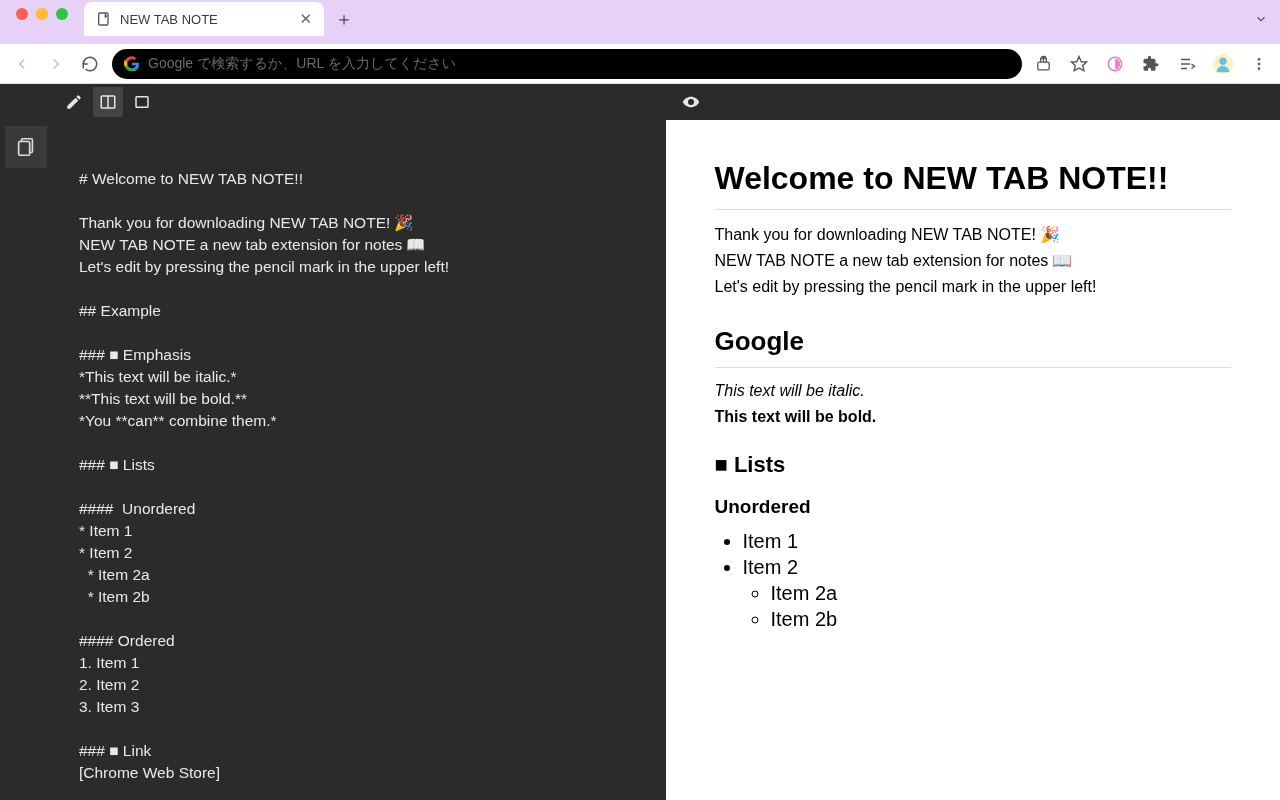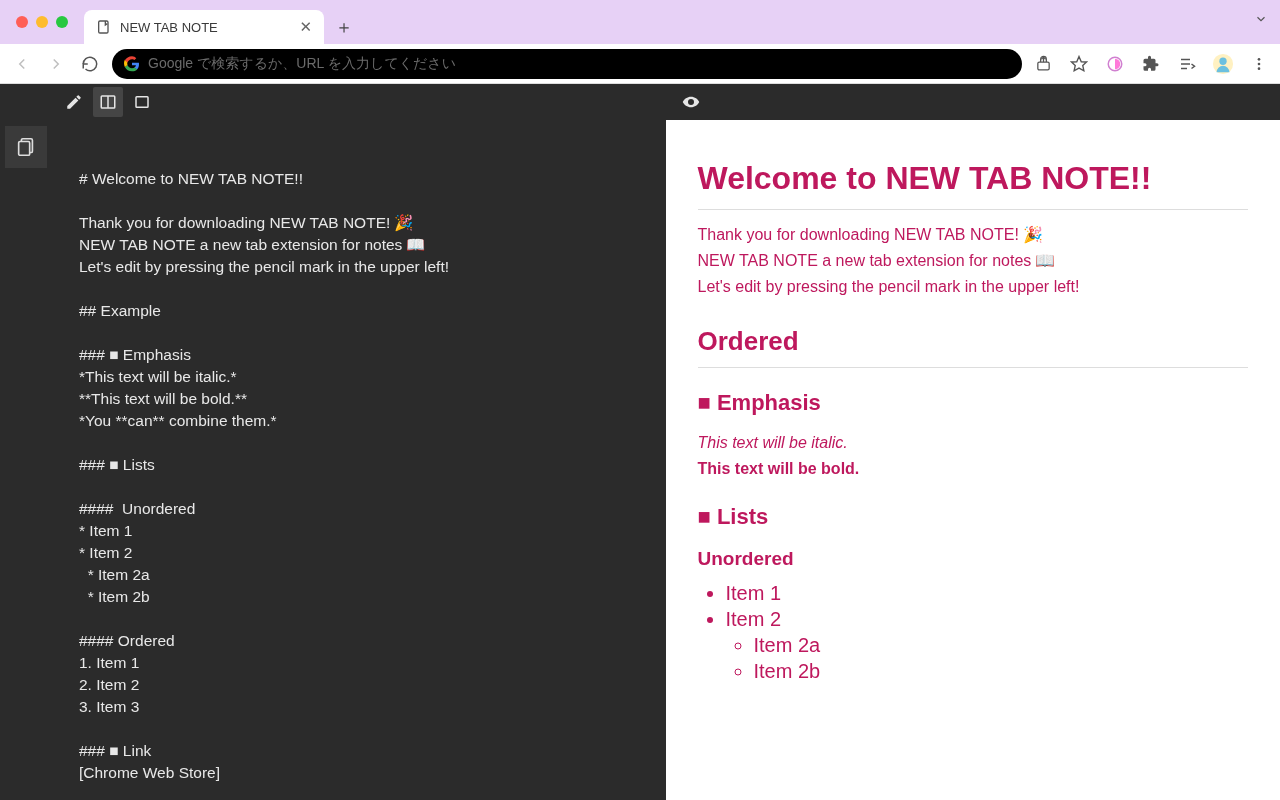--- a/index.html
+++ b/index.html
@@ -1,20 +1,20 @@
 <!DOCTYPE html>
 <html><head>
 <meta charset="utf-8">
 <style>
   * { margin:0; padding:0; box-sizing:border-box; }
   html,body { width:1280px; height:800px; overflow:hidden; font-family:-apple-system,BlinkMacSystemFont,"Segoe UI",Helvetica,Arial,sans-serif; }
 
   
   .chrome     { width:100%; height:100%; display:flex; flex-direction:column; }
-  .tabstrip   { height:44px; background:#E7D1F6; display:flex; align-items:flex-end; padding:0 8px; position:relative; }
+  .tabstrip   { height:44px; background:#E7D1F6; display:flex; align-items:flex-end; padding:8px 8px; position:relative; }
   .traffic    { display:flex; gap:8px; align-items:center; height:44px; padding-left:8px; }
   .dot        { width:12px; height:12px; border-radius:50%; }
   .red{background:#ff5f57}.yellow{background:#febc2e}.green{background:#28c840}
   .tab        { background:#fff; height:34px; border-radius:8px 8px 0 0; display:flex; align-items:center; padding:0 12px; margin-left:16px; min-width:240px; gap:8px; font-size:13px; color:#3a3a3a; }
   .tab .favicon { width:16px; height:16px; display:flex; align-items:center; justify-content:center; }
   .tab .close  { margin-left:auto; font-size:15px; color:#666; }
   .newtab     { width:28px; height:28px; display:flex; align-items:center; justify-content:center; font-size:18px; color:#444; margin-left:6px; margin-bottom:3px;}
   .tab-overflow{ position:absolute; right:12px; top:12px; color:#555; }
 
   .toolbar    { height:40px; background:#fff; display:flex; align-items:center; padding:0 10px; gap:10px; border-bottom:1px solid #ddd;}
@@ -32,21 +32,21 @@
 
   .mainarea   { flex:1; display:flex; flex-direction:column; min-height:0;}
   .apptoolbar { height:36px; background:#2b2b2b; display:flex; align-items:center; padding:0 8px; gap:4px; }
   .app-tb-group{display:flex;gap:4px}
   .tbtn       { width:30px; height:30px; display:flex; align-items:center; justify-content:center; color:#e5e5e5; border-radius:2px;}
   .tbtn.active{ background:#454545; }
   .tbtn svg{width:18px;height:18px}
   .eye-wrap   { margin-left:auto; margin-right:calc(50% - 40px);} 
   .split      { flex:1; display:flex; min-height:0;}
   .editor     { width:50%; background:#2b2b2b; color:#e8e8e8; font-size:15.5px; line-height:22px; padding:48px 28px 16px 28px; white-space:pre-wrap; font-family:-apple-system,"Hiragino Sans",Meiryo,sans-serif; overflow:hidden;}
-  .preview    { width:50%; background:#fff; color:#be185d; padding:36px 32px; overflow:hidden;}
+  .preview    { width:50%; background:#fff; color:#000000; padding:36px 49px; overflow:hidden;}
   .preview h1 { font-size:32px; font-weight:800; margin:4px 0 12px; padding-bottom:12px; border-bottom:1px solid #ddd;}
   .preview h2 { font-size:26px; font-weight:800; margin:26px 0 10px; padding-bottom:10px; border-bottom:1px solid #ddd;}
   .preview h3 { font-size:22px; font-weight:800; margin:22px 0 14px;}
   .preview h4 { font-size:19px; font-weight:800; margin:18px 0 10px;}
   .preview p  { font-size:16px; line-height:26px;}
   .preview em{font-style:italic}
   .preview strong{font-weight:800}
   .preview ul{padding-left:28px; font-size:20px; line-height:26px;}
   .preview ul ul{list-style-type:circle}
 </style>
@@ -227,22 +227,21 @@
 ### ■ Link
 [Chrome Web Store]</div>
 
         <div class="preview">
           <h1>Welcome to NEW TAB NOTE!!</h1>
           <p>
             <span>Thank you for downloading NEW TAB NOTE! 🎉</span><br>
             <span>NEW TAB NOTE a new tab extension for notes 📖</span><br>
             <span>Let's edit by pressing the pencil mark in the upper left!</span>
           </p>
-          <h2>Ordered</h2>
-          <h3>■ Emphasis</h3>
+          <h2>Google</h2>
           <p><em>This text will be italic.</em></p>
           <p><strong>This text will be bold.</strong></p>
           <h3>■ Lists</h3>
           <h4>Unordered</h4>
           <ul>
             <li>Item 1</li>
             <li>
               <span>Item 2</span>
               <ul>
                 <li>Item 2a</li>

